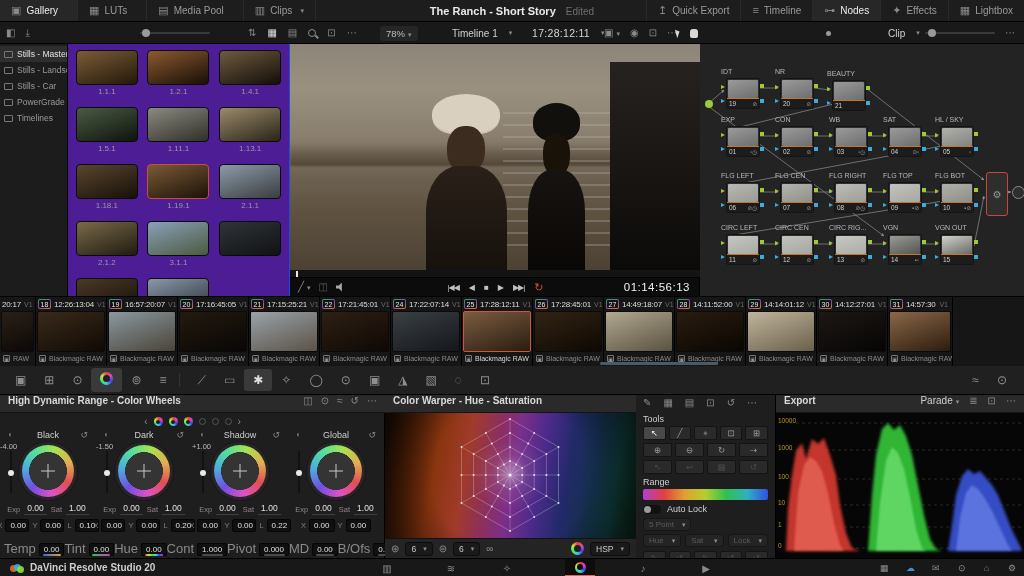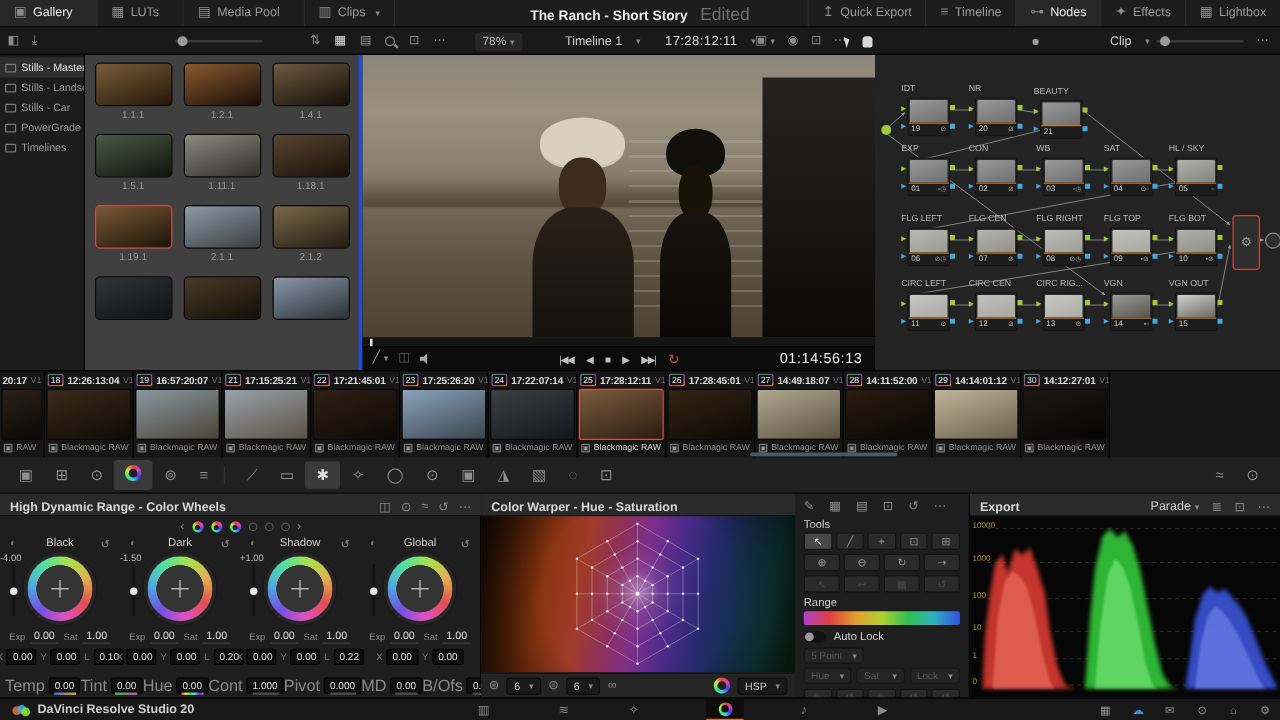--- a/index.html
+++ b/index.html
@@ -11,41 +11,41 @@
 
   
   #topbar{position:absolute;left:0;top:0;width:1024px;height:22px;background:#1d1d1d;border-bottom:1px solid #000;display:flex;align-items:center}
   .tabgrp{display:flex;height:100%;align-items:center}
   .tb-tab{display:flex;align-items:center;gap:5px;padding:0 11px;height:100%;color:#9a9a9a;font-size:10px;border-right:1px solid #2a2a2a;cursor:default}
   .tb-tab.right{border-right:none;border-left:1px solid #2a2a2a}
   .tb-tab.on{color:#ececec;background:#272727}
   .tb-tab .ico{font-size:11px}
   #title-wrap{position:absolute;left:50%;transform:translateX(-50%);display:flex;gap:10px;align-items:baseline;white-space:nowrap}
   #proj-title{color:#eaeaea;font-weight:bold;font-size:11px}
-  #proj-state{color:#6f6f6f;font-size:14px}
+  #proj-state{color:#6f6f6f;font-size:10px}
 
   
   #row2{position:absolute;left:0;top:22px;width:1024px;height:22px;background:#191919;border-bottom:1px solid #000}
   #row2 .g{position:absolute;top:0;height:22px;display:flex;align-items:center;gap:8px}
   .slider{width:70px;height:2px;background:#3a3a3a;border-radius:1px;position:relative}
   .slider i{position:absolute;top:-3px;width:8px;height:8px;border-radius:50%;background:#9a9a9a}
   .zoombox{background:#262626;border-radius:3px;padding:2px 6px;color:#bdbdbd;font-size:9.5px}
   .i-search{width:8px;height:8px;border:1.4px solid #8a8a8a;border-radius:50%;position:relative;display:inline-block}
   .i-search:after{content:"";position:absolute;left:6px;top:6px;width:4px;height:1.5px;background:#8a8a8a;transform:rotate(45deg)}
   .i-cursor{width:0;height:0;border-left:4px solid #d8d8d8;border-top:3px solid transparent;border-bottom:6px solid transparent;display:inline-block;transform:rotate(-15deg)}
   .i-hand{width:8px;height:9px;background:#d8d8d8;border-radius:3px 3px 2px 2px;display:inline-block}
   .tc{color:#d6d6d6;font-size:10.5px;letter-spacing:.3px}
 
   
   #main{position:absolute;left:0;top:44px;width:1024px;height:252px}
   #albums{position:absolute;left:0;top:0;width:68px;height:252px;background:#1c1c1c;border-right:1px solid #000;padding-top:2px}
   .album{display:flex;align-items:center;gap:4px;padding:3px 4px;color:#9a9a9a;font-size:8.5px;white-space:nowrap;overflow:hidden}
   .album.on{background:#2e2e2e;color:#e4e4e4}
   .album .fr{width:9px;height:7px;border:1px solid #777;border-radius:1px;flex:none}
-  #stills{position:absolute;left:68px;top:0;width:222px;height:252px;background:#404040;border-right:3px solid #1d4ed8;overflow:hidden;padding:6px 5px;display:grid;grid-template-columns:repeat(3,1fr);grid-auto-rows:57px;column-gap:4px}
+  #stills{position:absolute;left:68px;top:0;width:222px;height:252px;background:#4c1d95;border-right:1px solid #1d4ed8;overflow:hidden;padding:6px 5px;display:grid;grid-template-columns:repeat(3,1fr);grid-auto-rows:57px;column-gap:4px}
   .still{display:flex;flex-direction:column;align-items:center}
   .sthumb{width:62px;height:35px;border-radius:4px;background:linear-gradient(160deg,var(--t1,#555),var(--t2,#222));border:1px solid #0a0a0a}
   .still.sel .sthumb{border:1px solid #cf4a3a}
   .slabel{color:#9a9a9a;font-size:8px;margin-top:2px}
 
   
   #viewer{position:absolute;left:290px;top:0;width:410px;height:252px;background:#0c0c0c;border-right:1px solid #000}
   #scene{position:absolute;left:0;top:0;width:410px;height:226px;overflow:hidden;background:linear-gradient(180deg,#8d8579 0%,#99907f 20%,#8b8070 40%,#6e6252 58%,#5e5140 75%,#4c4234 100%)}
   .mnt{position:absolute;left:0;top:44%;width:100%;height:10%;background:linear-gradient(180deg,rgba(90,78,62,.0),rgba(74,62,48,.8));filter:blur(1px)}
   .gate{position:absolute;right:18%;top:30%;width:30%;height:60%;background:repeating-linear-gradient(180deg,rgba(190,190,185,.35) 0 2px,transparent 2px 12px);opacity:.8}
@@ -82,41 +82,41 @@
   .pl2{position:absolute;left:-6px;top:20px;width:0;height:0;border-left:4px solid #3fa9e0;border-top:2.5px solid transparent;border-bottom:2.5px solid transparent}
   #indot{position:absolute;left:5px;top:56px;width:8px;height:8px;border-radius:50%;background:#9dc93a}
   #gearnode{position:absolute;left:286px;top:128px;width:22px;height:44px;background:#2e2e2e;border:1px solid #c9473a;border-radius:3px;display:flex;align-items:center;justify-content:center;color:#9a9a9a;font-size:10px}
   #cnode{position:absolute;left:312px;top:142px;width:13px;height:13px;border:1px solid #8a8a8a;border-radius:50%;background:#2e2e2e}
 
   
   #tstrip{position:absolute;left:0;top:296px;width:1024px;height:70px;background:#161616;border-top:1px solid #000;display:flex}
   .clip{flex:none;height:100%;position:relative;border-right:1px solid #000;overflow:hidden}
   .chead{height:14px;display:flex;align-items:center;gap:3px;padding:0 2px;white-space:nowrap}
   .badge{flex:none;min-width:13px;padding:0 1px;height:10px;border:1px solid transparent;border-radius:2px;background:linear-gradient(#131313,#131313) padding-box,linear-gradient(160deg,#27ae60,#8e44ad,#e67e22) border-box;color:#e8e8e8;font-size:7px;display:flex;align-items:center;justify-content:center}
-  .ctc{color:#dedede;font-size:8px;font-weight:bold;letter-spacing:-.2px}
+  .ctc{color:#dedede;font-size:8px;font-weight:normal;letter-spacing:-.2px}
   .ctrk{color:#6a6a6a;font-size:7px;margin-left:auto;padding-right:2px}
   .cthumb{height:41px;margin:0 1px;border-radius:2px;background:linear-gradient(160deg,var(--t1,#444),var(--t2,#111));border:1px solid #0a0a0a}
   .clip.sel .cthumb{border:1.5px solid #d2543e}
   .ccodec{height:13px;display:flex;align-items:center;gap:3px;padding:0 3px;color:#8a8a8a;font-size:7px;white-space:nowrap}
   .ccodec .bic{width:7px;height:7px;border:1px solid #777;border-radius:1px;flex:none;font-size:5px;color:#999;display:flex;align-items:center;justify-content:center}
   .clip.sel .ccodec{color:#d8d8d8}
   #tscroll{position:absolute;left:600px;top:362px;width:118px;height:3px;background:#4a5a66;border-radius:2px}
 
   
   #palbar{position:absolute;left:0;top:366px;width:1024px;height:29px;background:#202020;border-bottom:1px solid #000;display:flex;align-items:center}
   .pgrp{display:flex;align-items:center;height:100%}
   .pitem{padding:4px 9px;color:#8f8f8f;font-size:12px;border-radius:3px;position:relative}
   .pitem.on{background:#3a3a3a;color:#e0e0e0}
   .pdiv{width:1px;height:14px;background:#333;margin:0 3px}
   .wheelglyph{width:13px;height:13px;border-radius:50%;background:conic-gradient(#e84040,#e840c8,#4040e8,#40c8e8,#40e868,#c8e840,#e84040);display:inline-block;position:relative}
   .wheelglyph:after{content:"";position:absolute;inset:3px;border-radius:50%;background:#202020}
 
   
   #bottom{position:absolute;left:0;top:395px;width:1024px;height:163px;background:#1e1e1e}
-  .phead{position:absolute;top:0;height:18px;background:#2a2a2a;border-bottom:1px solid #141414;display:flex;align-items:flex-end;padding:0 8px;gap:16px}
+  .phead{position:absolute;top:0;height:18px;background:#2a2a2a;border-bottom:1px solid #141414;display:flex;align-items:flex-start;padding:0 8px;gap:16px}
   .ptitle{color:#d8d8d8;font-size:10px;font-weight:bold;white-space:nowrap}
   .phicons{margin-left:auto;display:flex;gap:8px;color:#8a8a8a;font-size:10px}
 
   
   #hdr{position:absolute;left:0;top:0;width:385px;height:163px;border-right:1px solid #000}
   #hdr-dots{position:absolute;left:0;top:19px;width:385px;height:15px;display:flex;align-items:center;justify-content:center;gap:6px}
   .mini-wheel{width:9px;height:9px;border-radius:50%;background:conic-gradient(#e84040,#e840c8,#4040e8,#40c8e8,#40e868,#c8e840,#e84040)}
   .mini-wheel:after{content:"";display:block;margin:2.5px;width:4px;height:4px;border-radius:50%;background:#1e1e1e}
   .gray-dot{width:7px;height:7px;border-radius:50%;border:1.5px solid #555}
   #wheels{position:absolute;left:0;top:34px;width:385px;height:112px;display:flex}
@@ -354,20 +354,24 @@
       <div class="still">
         <span class="sthumb" style="--t1: #4a5a44; --t2: #0e140c;"></span>
         <span class="slabel">1.5.1</span>
       </div>
 
       <div class="still">
         <span class="sthumb" style="--t1: #8a8a80; --t2: #30302a;"></span>
         <span class="slabel">1.11.1</span>
       </div>
 
+      <div class="still">
+        <span class="sthumb" style="--t1: #9a8a6a; --t2: #2a2418;"></span>
+        <span class="slabel">1.13.1</span>
+      </div>
 
       <div class="still">
         <span class="sthumb" style="--t1: #5a4530; --t2: #171007;"></span>
         <span class="slabel">1.18.1</span>
       </div>
 
       <div class="still sel">
         <span class="sthumb" style="--t1: #7a5a36; --t2: #1c1208;"></span>
         <span class="slabel">1.19.1</span>
       </div>
@@ -375,20 +379,24 @@
       <div class="still">
         <span class="sthumb" style="--t1: #8c9aa8; --t2: #3a3e40;"></span>
         <span class="slabel">2.1.1</span>
       </div>
 
       <div class="still">
         <span class="sthumb" style="--t1: #7a6a4a; --t2: #201a10;"></span>
         <span class="slabel">2.1.2</span>
       </div>
 
+      <div class="still">
+        <span class="sthumb" style="--t1: #8aa0b8; --t2: #4a5a40;"></span>
+        <span class="slabel">3.1.1</span>
+      </div>
 
 
       <div class="still">
         <span class="sthumb" style="--t1: #303438; --t2: #101214;"></span>
         <span class="slabel"></span>
       </div>
 
       <div class="still">
         <span class="sthumb" style="--t1: #4a3a28; --t2: #140e06;"></span>
         <span class="slabel"></span>
@@ -703,20 +711,32 @@
         <span class="ctc">16:57:20:07</span>
         <span class="ctrk">V1</span>
       </div>
       <div class="cthumb" style="--t1: #8a98a0; --t2: #4a4438;"></div>
       <div class="ccodec">
         <span class="bic">▣</span>
         <span>Blackmagic RAW</span>
       </div>
     </div>
 
+    <div class="clip" style="width: 71px;">
+      <div class="chead">
+        <span class="badge">20</span>
+        <span class="ctc">17:16:45:05</span>
+        <span class="ctrk">V1</span>
+      </div>
+      <div class="cthumb" style="--t1: #241a10; --t2: #080604;"></div>
+      <div class="ccodec">
+        <span class="bic">▣</span>
+        <span>Blackmagic RAW</span>
+      </div>
+    </div>
 
     <div class="clip" style="width: 71px;">
       <div class="chead">
         <span class="badge">21</span>
         <span class="ctc">17:15:25:21</span>
         <span class="ctrk">V1</span>
       </div>
       <div class="cthumb" style="--t1: #9aa2a8; --t2: #5a5248;"></div>
       <div class="ccodec">
         <span class="bic">▣</span>
@@ -730,32 +750,20 @@
         <span class="ctc">17:21:45:01</span>
         <span class="ctrk">V1</span>
       </div>
       <div class="cthumb" style="--t1: #2e2014; --t2: #0e0804;"></div>
       <div class="ccodec">
         <span class="bic">▣</span>
         <span>Blackmagic RAW</span>
       </div>
     </div>
 
-    <div class="clip" style="width: 71px;">
-      <div class="chead">
-        <span class="badge">23</span>
-        <span class="ctc">17:25:26:20</span>
-        <span class="ctrk">V1</span>
-      </div>
-      <div class="cthumb" style="--t1: #8aa4bc; --t2: #3a4450;"></div>
-      <div class="ccodec">
-        <span class="bic">▣</span>
-        <span>Blackmagic RAW</span>
-      </div>
-    </div>
 
     <div class="clip" style="width: 71px;">
       <div class="chead">
         <span class="badge">24</span>
         <span class="ctc">17:22:07:14</span>
         <span class="ctrk">V1</span>
       </div>
       <div class="cthumb" style="--t1: #3a4044; --t2: #14161a;"></div>
       <div class="ccodec">
         <span class="bic">▣</span>
@@ -834,20 +842,32 @@
         <span class="ctc">14:12:27:01</span>
         <span class="ctrk">V1</span>
       </div>
       <div class="cthumb" style="--t1: #1c1814; --t2: #060404;"></div>
       <div class="ccodec">
         <span class="bic">▣</span>
         <span>Blackmagic RAW</span>
       </div>
     </div>
 
+    <div class="clip" style="width: 65px;">
+      <div class="chead">
+        <span class="badge">31</span>
+        <span class="ctc">14:57:30</span>
+        <span class="ctrk">V1</span>
+      </div>
+      <div class="cthumb" style="--t1: #8a6848; --t2: #2c1c0e;"></div>
+      <div class="ccodec">
+        <span class="bic">▣</span>
+        <span>Blackmagic RAW</span>
+      </div>
+    </div>
   </div>
 <div id="tscroll"></div>
 
 <div id="palbar">
   <div class="pgrp" style="padding-left:6px">
 
       <div class="pitem"><span>▣</span></div>
 
       <div class="pitem"><span>⊞</span></div>
 

